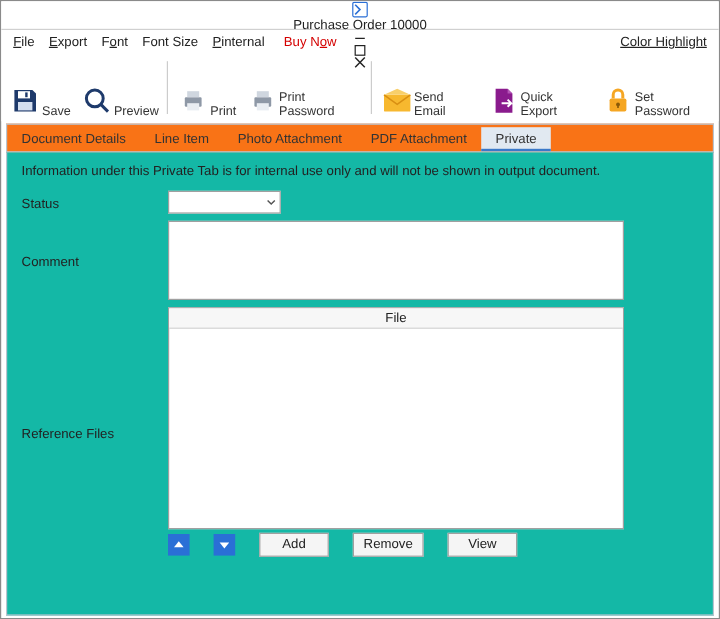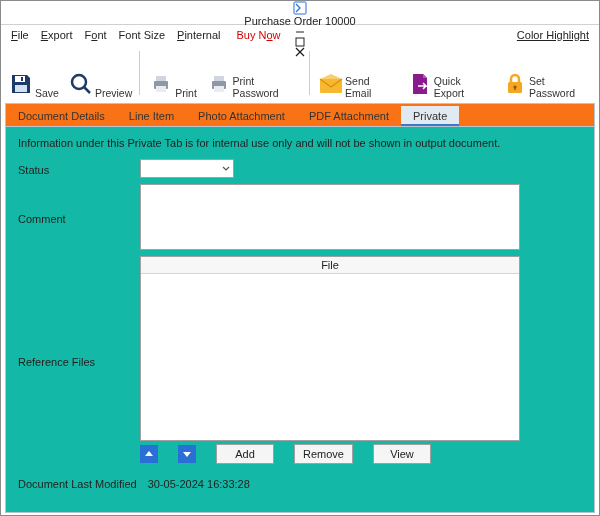--- a/index.html
+++ b/index.html
@@ -365,18 +365,14 @@
                 </svg>
               </span>
           </div>
           <div class="std-btn">Add</div>
           <div class="std-btn">Remove</div>
           <div class="std-btn">View</div>
         </div>
       </div>
     </div>
 
-    <div class="last-mod">
-      <span class="lm-label">Document Last Modified</span>
-      <span class="lm-val">30-05-2024 16:33:28</span>
-    </div>
   </div>
 </div>
 
 </body></html>

